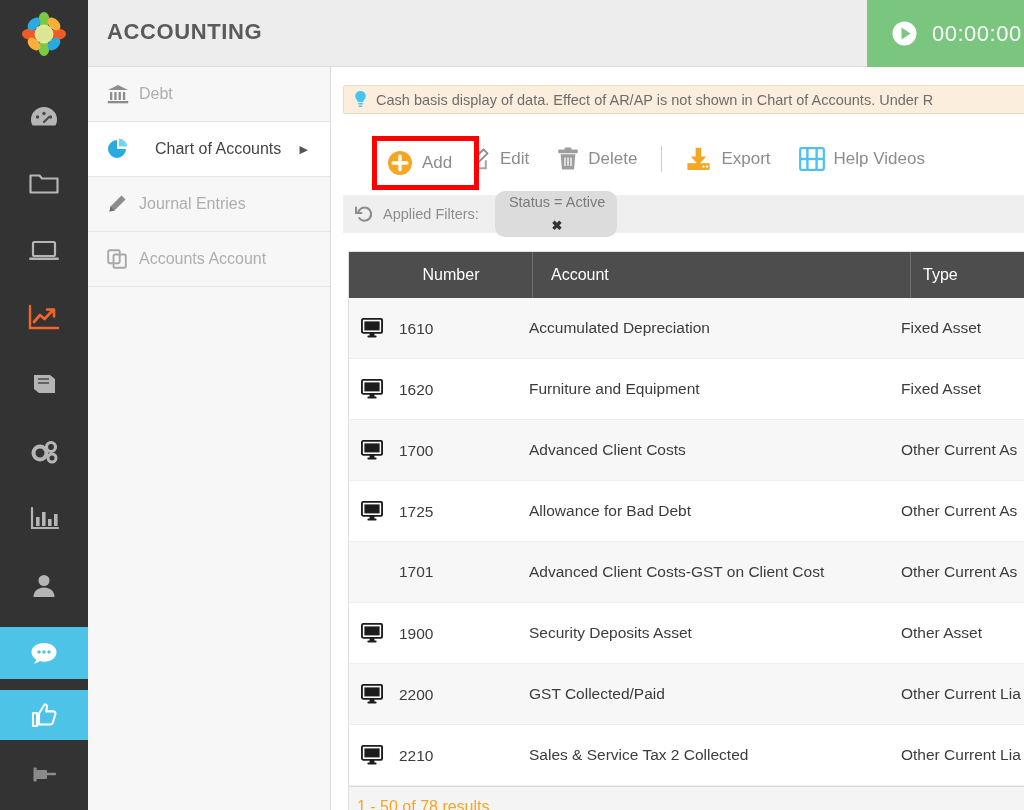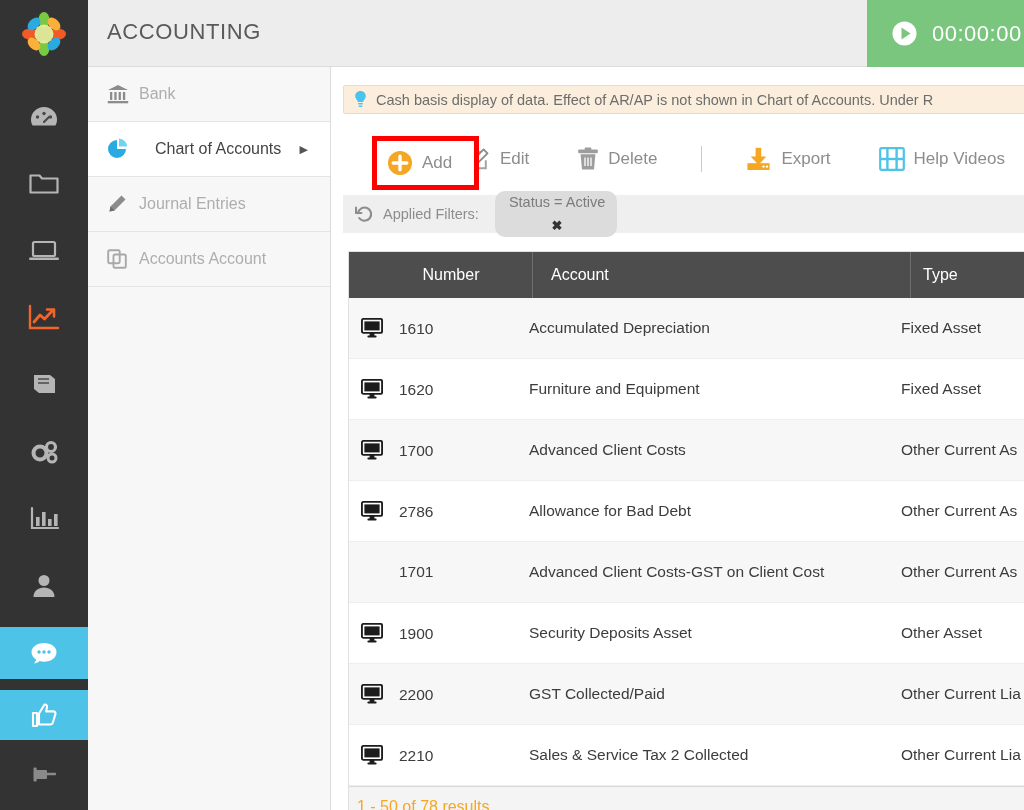--- a/index.html
+++ b/index.html
@@ -34,21 +34,21 @@
 
   
   .header {
     position: absolute; left: 88px; top: 0;
     width: 936px; height: 67px;
     background: #ededed;
     border-bottom: 1px solid #dcdcdc;
   }
   .header-title {
     position: absolute; left: 19px; top: 19px;
-    font-size: 22px; font-weight: normal; color: #5a5a5a;
+    font-size: 22px; font-weight: bold; color: #5a5a5a;
     letter-spacing: .6px;
   }
   .timer {
     position: absolute; left: 779px; top: 0;
     width: 157px; height: 67px;
     background: #7ac67f;
     display: flex; align-items: center; gap: 14px;
     padding-left: 24px;
     color: #ffffff;
   }
@@ -325,21 +325,21 @@
       <span class="sn-icon">
         <svg width="22" height="20" viewBox="0 0 22 20">
           <path d="M11 1L1 6h20z" fill="#8c8c8c"></path>
           <rect x="3" y="8" width="2.3" height="8" fill="#8c8c8c"></rect>
           <rect x="7.3" y="8" width="2.3" height="8" fill="#8c8c8c"></rect>
           <rect x="11.6" y="8" width="2.3" height="8" fill="#8c8c8c"></rect>
           <rect x="15.9" y="8" width="2.3" height="8" fill="#8c8c8c"></rect>
           <rect x="0.8" y="17" width="20.4" height="2.3" fill="#8c8c8c"></rect>
         </svg>
       </span>
-      <span>Bank</span>
+      <span>Debt</span>
     </div>
 
     <div class="subnav-item selected">
       <span class="sn-icon">
         <svg width="22" height="22" viewBox="0 0 22 22">
           <path d="M10 2a9 9 0 1 0 9 9h-9z" fill="#29abe2"></path>
           <path d="M12 0.5v8h8a8.2 8.2 0 0 0-8-8z" fill="#6fd3f2"></path>
         </svg>
       </span>
       <span>Chart of Accounts</span>
@@ -371,21 +371,21 @@
 
     <div class="notice">
       <svg width="15" height="19" viewBox="0 0 15 19">
         <path d="M7.5 1C4.5 1 2.2 3.2 2.2 6c0 2 1.2 3.3 2 4.4.4.6.6 1.1.6 1.6h5.4c0-.5.2-1 .6-1.6.8-1.1 2-2.4 2-4.4C12.8 3.2 10.5 1 7.5 1z" fill="#49c3f0"></path>
         <rect x="5" y="13" width="5" height="1.6" rx="0.8" fill="#49c3f0"></rect>
         <rect x="5.6" y="15.5" width="3.8" height="1.6" rx="0.8" fill="#49c3f0"></rect>
       </svg>
       <span>Cash basis display of data. Effect of AR/AP is not shown in Chart of Accounts. Under R</span>
     </div>
 
-    <div class="toolbar" style="left:122px;gap:20px;">
+    <div class="toolbar" style="left:122px;">
       <div class="tb-btn">
         <svg width="24" height="22" viewBox="0 0 24 22">
           <path d="M1.3 4.2h13.2v4" fill="none" stroke="#a5a5a5" stroke-width="2"></path>
           <path d="M1.3 4.2v16h17.5v-8" fill="none" stroke="#a5a5a5" stroke-width="2"></path>
           <path d="M16.6 1.4l3.9 3.9-8.6 8.6-5 1.1 1.1-5z" fill="#ffffff" stroke="#8d8d8d" stroke-width="1.9" stroke-linejoin="round"></path>
         </svg>
         <span class="tb-label">Edit</span>
       </div>
       <div class="tb-btn">
         <svg width="22" height="24" viewBox="0 0 22 24">
@@ -485,21 +485,21 @@
           <div class="row even">
             <div class="cell-num">
               <span class="mon-slot">
                 <svg width="22" height="20" viewBox="0 0 22 20">
                   <rect x="0.9" y="0.9" width="20.2" height="14" rx="1.6" fill="none" stroke="#1c1c1c" stroke-width="1.9"></rect>
                   <rect x="3.4" y="3.4" width="15.2" height="9" fill="#1c1c1c"></rect>
                   <rect x="8.6" y="15" width="4.8" height="3.2" fill="#1c1c1c"></rect>
                   <rect x="6.4" y="17.6" width="9.2" height="1.9" rx="0.9" fill="#1c1c1c"></rect>
                 </svg>
               </span>
-              <span class="num-txt">2786</span>
+              <span class="num-txt">1725</span>
             </div>
             <div class="cell-acct">Allowance for Bad Debt</div>
             <div class="cell-type">Other Current As</div>
           </div>
           <div class="row odd">
             <div class="cell-num">
               <span class="mon-slot"></span>
               <span class="num-txt">1701</span>
             </div>
             <div class="cell-acct">Advanced Client Costs-GST on Client Cost</div>

